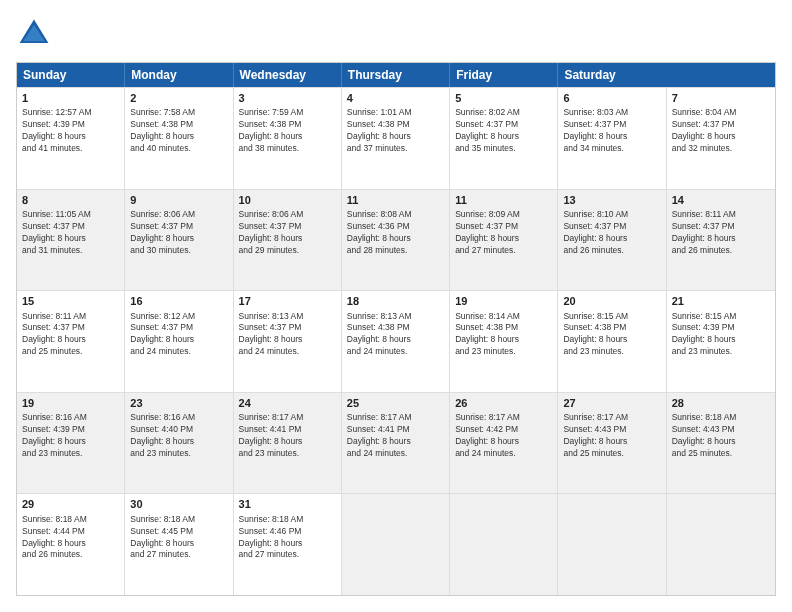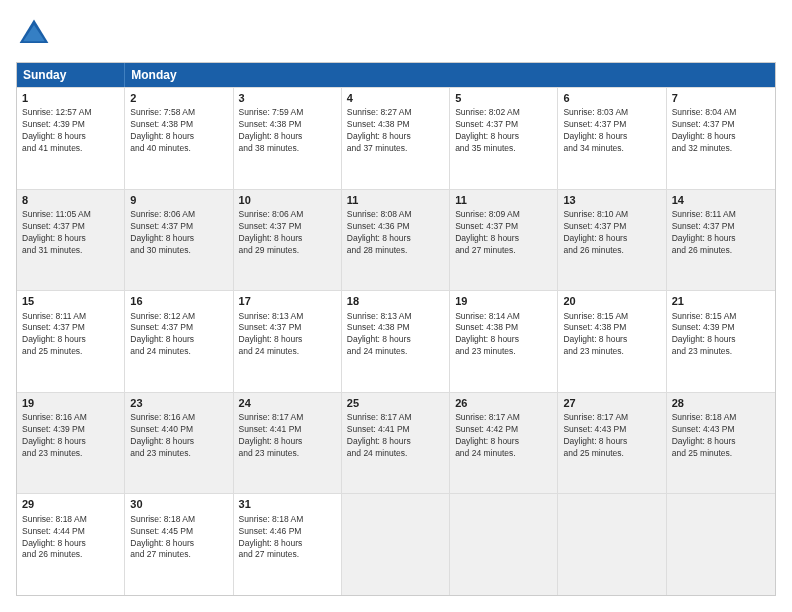--- a/index.html
+++ b/index.html
@@ -124,20 +124,24 @@
     <div class="title-block">
       <div class="month-title"></div>
       <div class="subtitle"></div>
     </div>
   </div>
 
   <div class="calendar">
     <div class="cal-header">
     <div class="cal-header-cell">Sunday</div>
         <div class="cal-header-cell">Monday</div>
+        <div class="cal-header-cell">Wednesday</div>
+        <div class="cal-header-cell">Thursday</div>
+        <div class="cal-header-cell">Friday</div>
+        <div class="cal-header-cell">Saturday</div>
       </div>
     <div class="cal-body">
     <div class="cal-row">
           <div class="cal-cell">
             <div class="day-num">1</div>
             <div class="cell-text">Sunrise: 12:57 AM</div>
             <div class="cell-text">Sunset: 4:39 PM</div>
             <div class="cell-text">Daylight: 8 hours</div>
             <div class="cell-text">and 41 minutes.</div>
           </div>
@@ -150,21 +154,21 @@
           </div>
           <div class="cal-cell">
             <div class="day-num">3</div>
             <div class="cell-text">Sunrise: 7:59 AM</div>
             <div class="cell-text">Sunset: 4:38 PM</div>
             <div class="cell-text">Daylight: 8 hours</div>
             <div class="cell-text">and 38 minutes.</div>
           </div>
           <div class="cal-cell">
             <div class="day-num">4</div>
-            <div class="cell-text">Sunrise: 8:27 AM</div>
+            <div class="cell-text">Sunrise: 1:01 AM</div>
             <div class="cell-text">Sunset: 4:38 PM</div>
             <div class="cell-text">Daylight: 8 hours</div>
             <div class="cell-text">and 37 minutes.</div>
           </div>
           <div class="cal-cell">
             <div class="day-num">5</div>
             <div class="cell-text">Sunrise: 8:02 AM</div>
             <div class="cell-text">Sunset: 4:37 PM</div>
             <div class="cell-text">Daylight: 8 hours</div>
             <div class="cell-text">and 35 minutes.</div>

